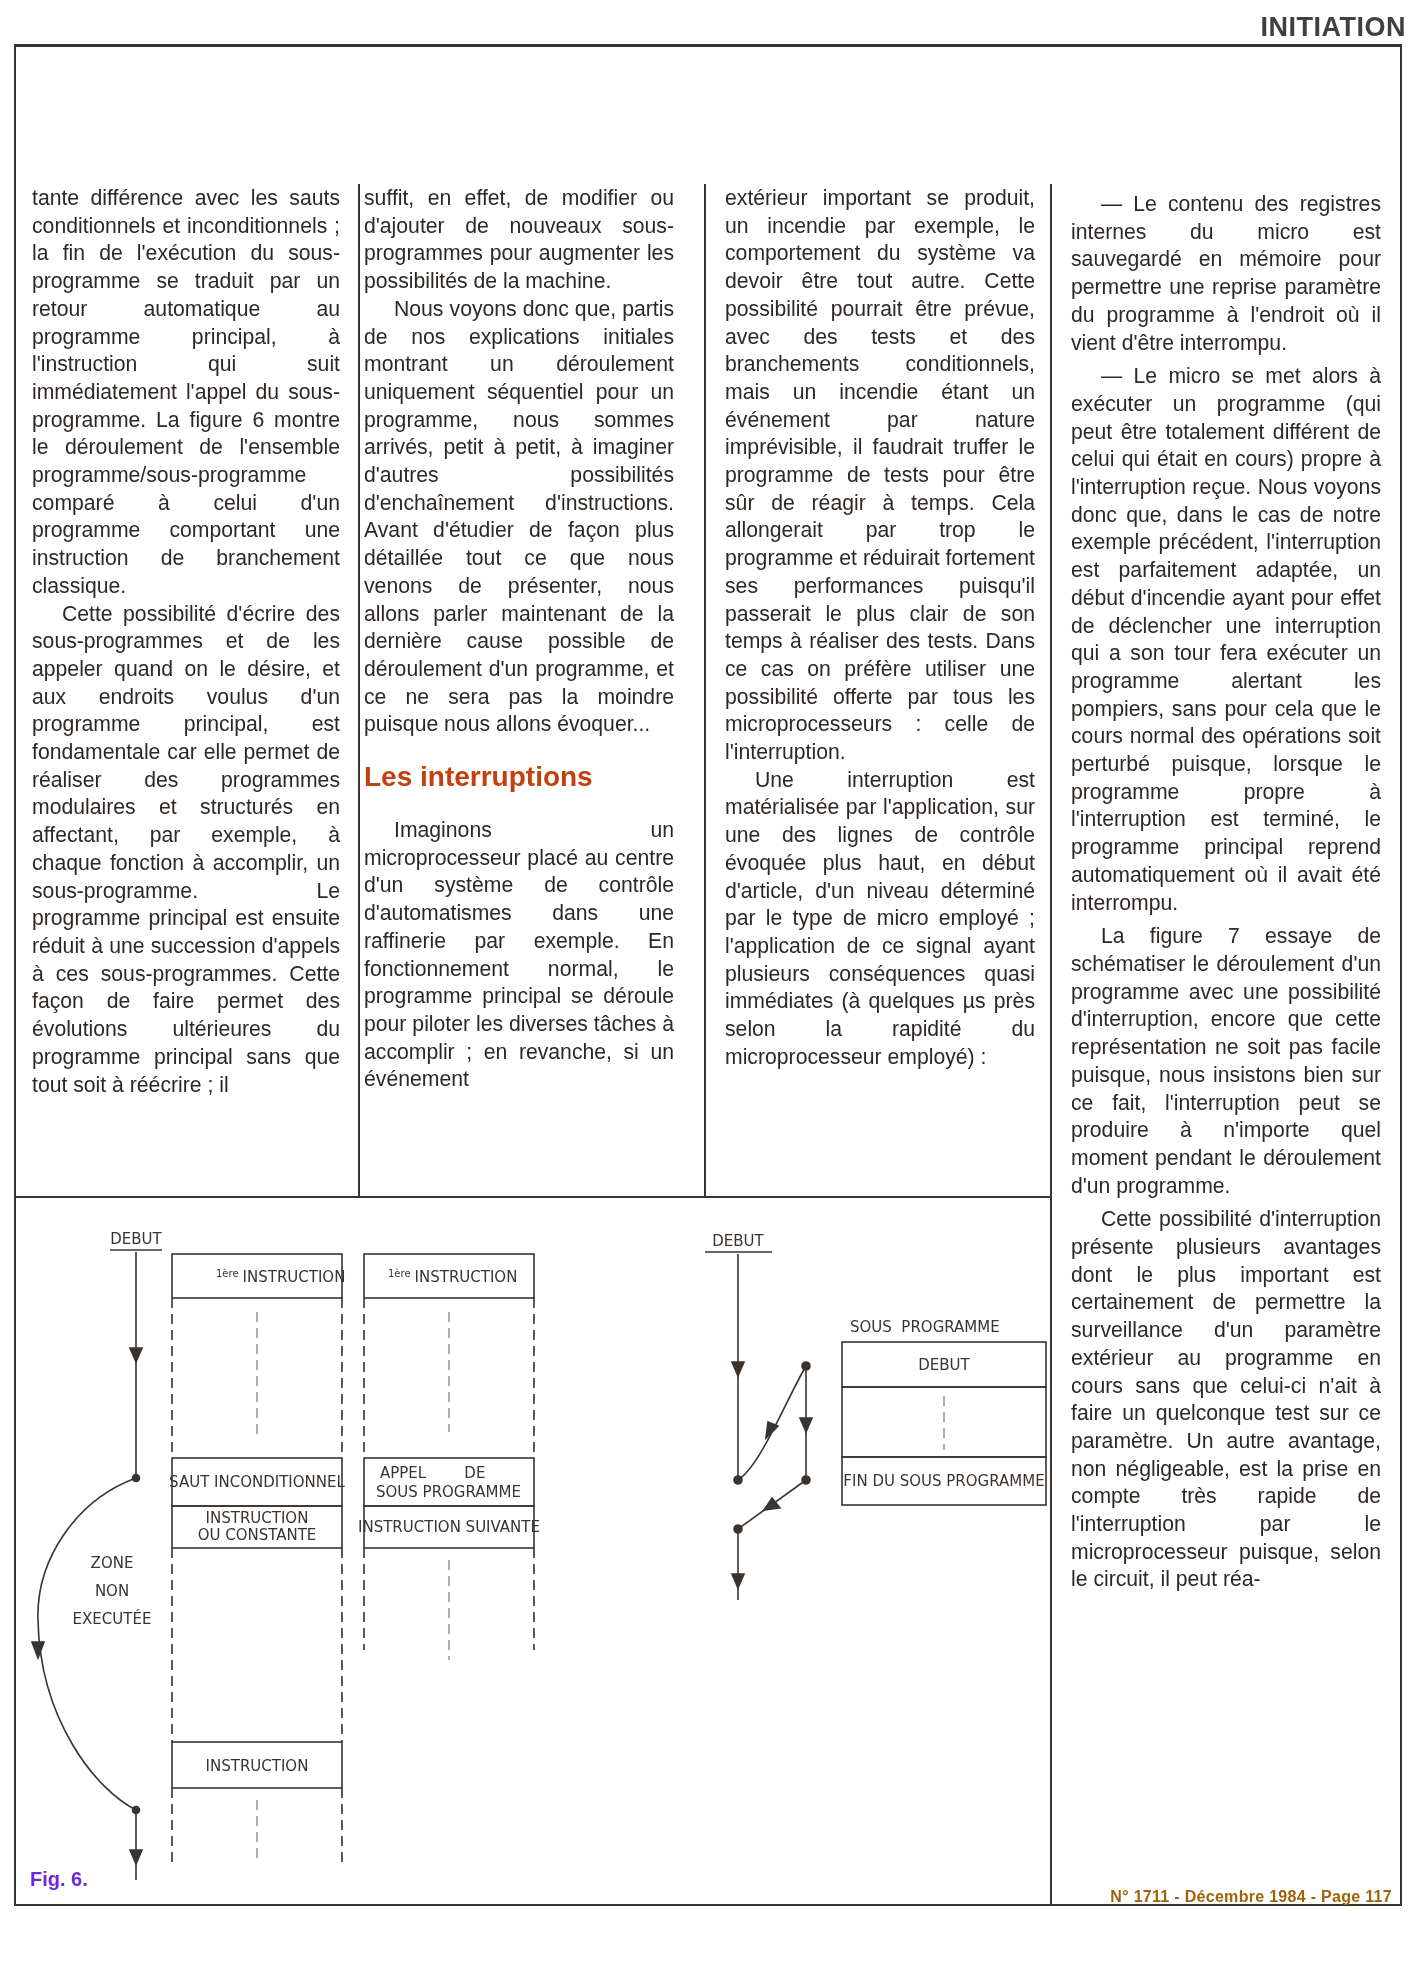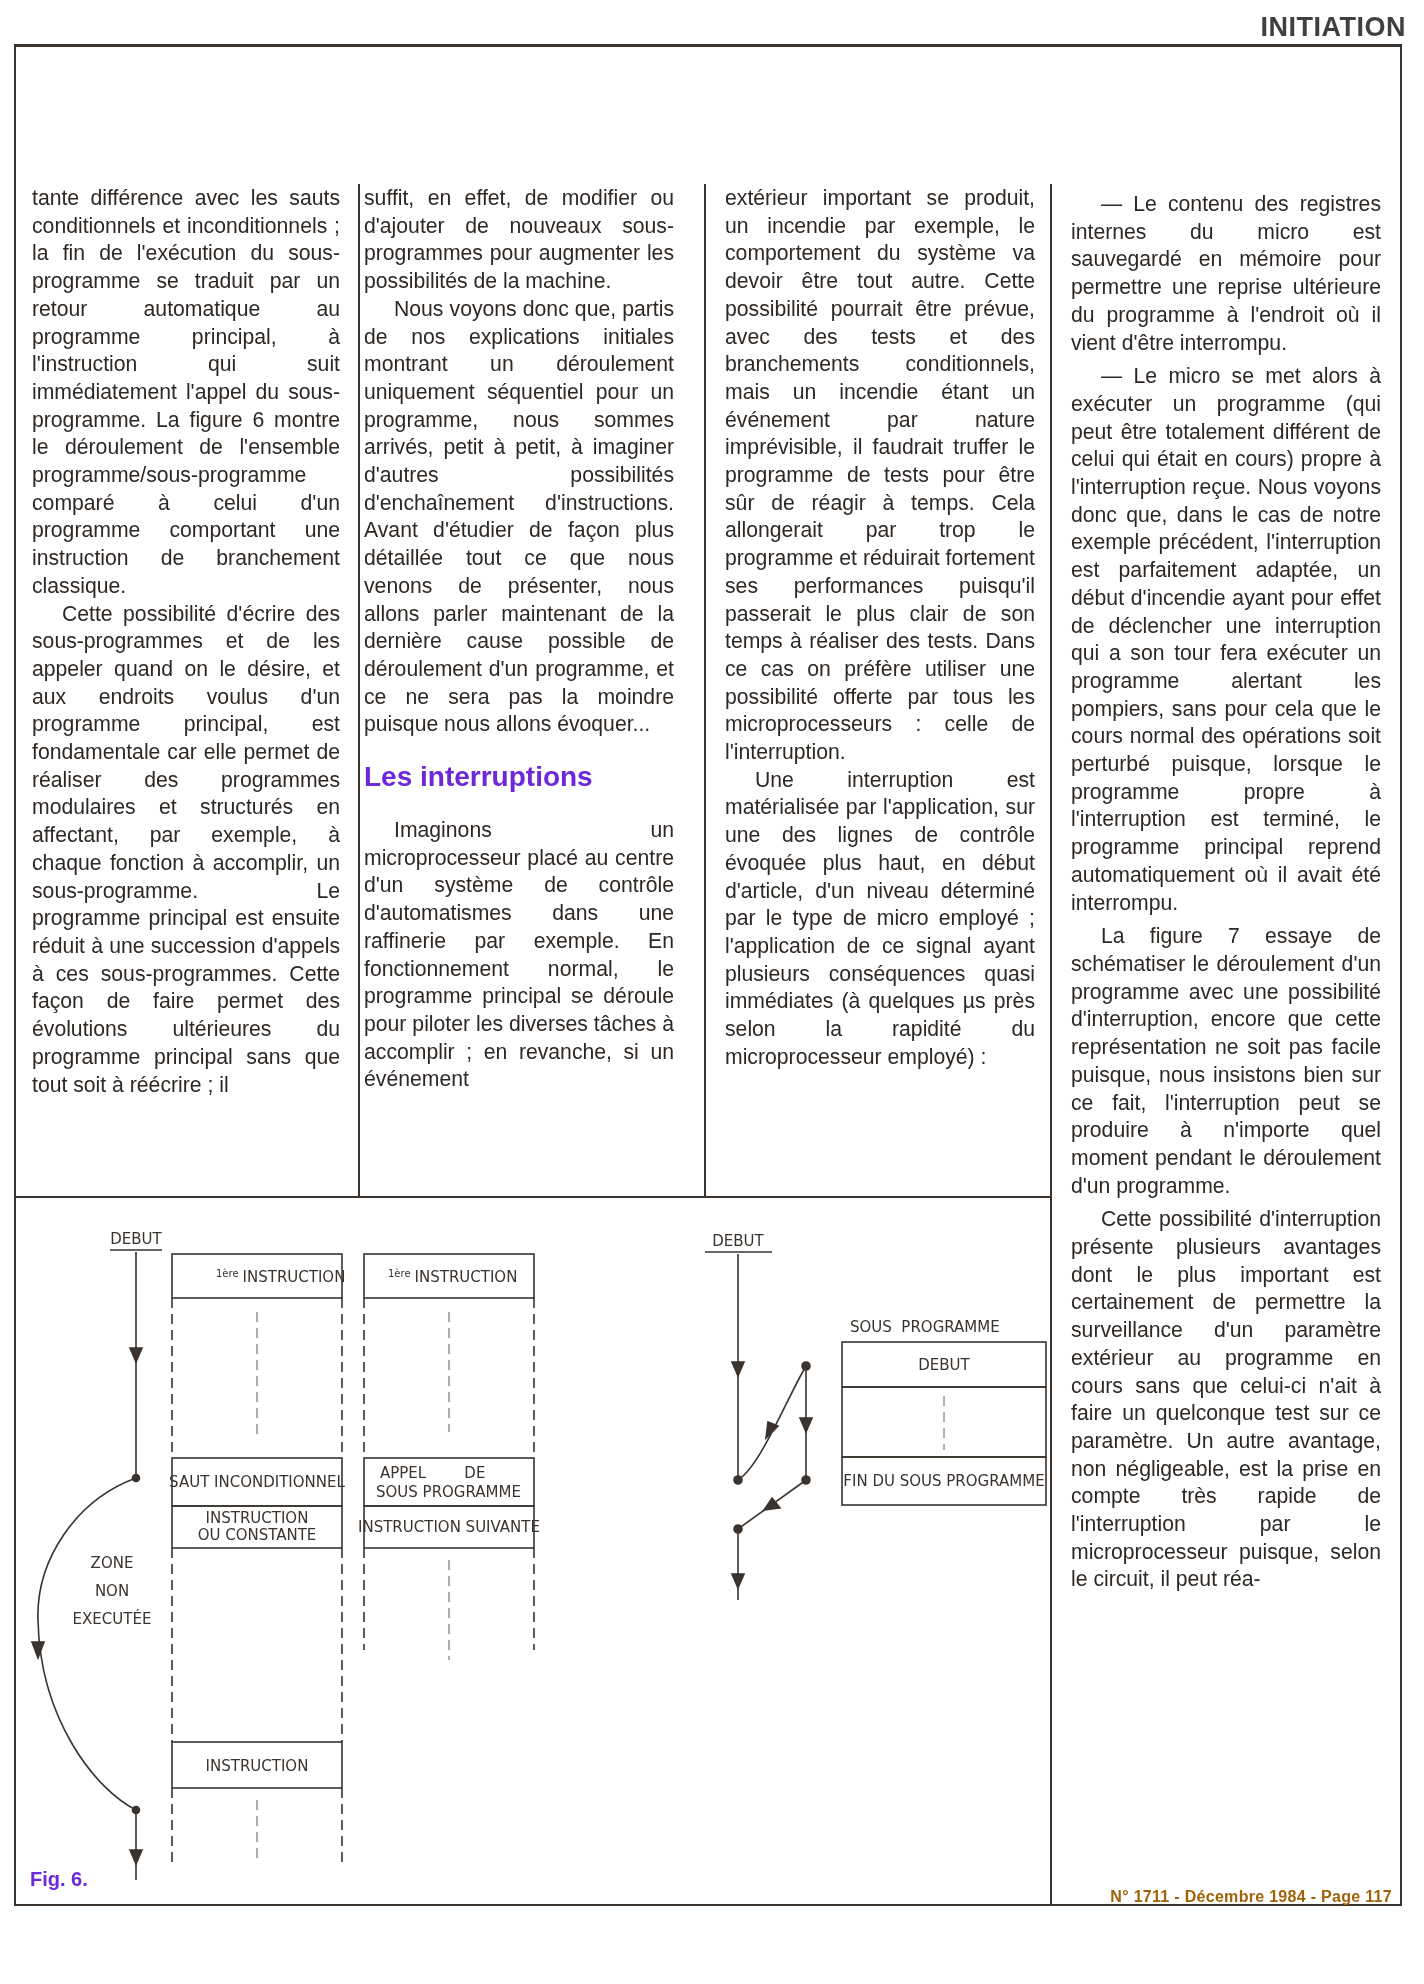--- a/index.html
+++ b/index.html
@@ -25,21 +25,21 @@
   .col p.ind { text-indent: 30px; }
   .col p.gap { margin-top: 6px; }
   #col1 { left: 32px; width: 308px; }
   #col2 { left: 364px; width: 310px; }
   #col3 { left: 725px; width: 310px; }
   #col4 { left: 1071px; width: 310px; }
   .vrule { position: absolute; width: 2px; background: #3a332e; }
   .hrule { position: absolute; height: 2px; background: #3a332e; }
   .heading {
     font-family: "Liberation Sans", sans-serif; font-weight: 700; font-size: 28px;
-    color: #6d28d9; margin: 22px 0 22px 0; line-height: 34px; text-align: left;
+    color: #c2410c; margin: 22px 0 22px 0; line-height: 34px; text-align: left;
   }
   .footer {
     position: absolute; right: 32px; top: 1888px;
     font-weight: 700; font-size: 16px; color: #a16207; letter-spacing: 0.3px;
   }
   .fig-label {
     position: absolute; left: 30px; top: 1868px; font-weight: 700; font-size: 20px; color: #6d28d9;
   }
   svg.fig { position: absolute; left: 16px; top: 1200px; }
   svg.fig text { font-family: "DejaVu Sans", sans-serif; font-size: 15px; fill: #3a332e; }
@@ -66,21 +66,21 @@
   <div class="heading">Les interruptions</div>
   <p class="ind">Imaginons un microprocesseur placé au centre d'un système de contrôle d'automatismes dans une raffinerie par exemple. En fonctionnement normal, le programme principal se déroule pour piloter les diverses tâches à accomplir ; en revanche, si un événement</p>
 </div>
 
 <div class="col" id="col3">
   <p>extérieur important se produit, un incendie par exemple, le comportement du système va devoir être tout autre. Cette possibilité pourrait être prévue, avec des tests et des branchements conditionnels, mais un incendie étant un événement par nature imprévisible, il faudrait truffer le programme de tests pour être sûr de réagir à temps. Cela allongerait par trop le programme et réduirait fortement ses performances puisqu'il passerait le plus clair de son temps à réaliser des tests. Dans ce cas on préfère utiliser une possibilité offerte par tous les microprocesseurs : celle de l'interruption.</p>
   <p class="ind">Une interruption est matérialisée par l'application, sur une des lignes de contrôle évoquée plus haut, en début d'article, d'un niveau déterminé par le type de micro employé ; l'application de ce signal ayant plusieurs conséquences quasi immédiates (à quelques µs près selon la rapidité du microprocesseur employé) :</p>
 </div>
 
 <div class="col" id="col4">
-  <p class="ind gap">— Le contenu des registres internes du micro est sauvegardé en mémoire pour permettre une reprise ultérieure du programme à l'endroit où il vient d'être interrompu.</p>
+  <p class="ind gap">— Le contenu des registres internes du micro est sauvegardé en mémoire pour permettre une reprise paramètre du programme à l'endroit où il vient d'être interrompu.</p>
   <p class="ind gap">— Le micro se met alors à exécuter un programme (qui peut être totalement différent de celui qui était en cours) propre à l'interruption reçue. Nous voyons donc que, dans le cas de notre exemple précédent, l'interruption est parfaitement adaptée, un début d'incendie ayant pour effet de déclencher une interruption qui a son tour fera exécuter un programme alertant les pompiers, sans pour cela que le cours normal des opérations soit perturbé puisque, lorsque le programme propre à l'interruption est terminé, le programme principal reprend automatiquement où il avait été interrompu.</p>
   <p class="ind gap">La figure 7 essaye de schématiser le déroulement d'un programme avec une possibilité d'interruption, encore que cette représentation ne soit pas facile puisque, nous insistons bien sur ce fait, l'interruption peut se produire à n'importe quel moment pendant le déroulement d'un programme.</p>
   <p class="ind gap">Cette possibilité d'interruption présente plusieurs avantages dont le plus important est certainement de permettre la surveillance d'un paramètre extérieur au programme en cours sans que celui-ci n'ait à faire un quelconque test sur ce paramètre. Un autre avantage, non négligeable, est la prise en compte très rapide de l'interruption par le microprocesseur puisque, selon le circuit, il peut réa-</p>
 </div>
 
 <svg class="fig" width="1034" height="700" viewBox="0 0 1034 700">
   <defs>
     <marker id="arr" markerWidth="10" markerHeight="12" refX="5" refY="6" orient="auto-start-reverse">
       <path d="M0,0 L10,6 L0,12 Z" fill="#3a332e"></path>
     </marker>

